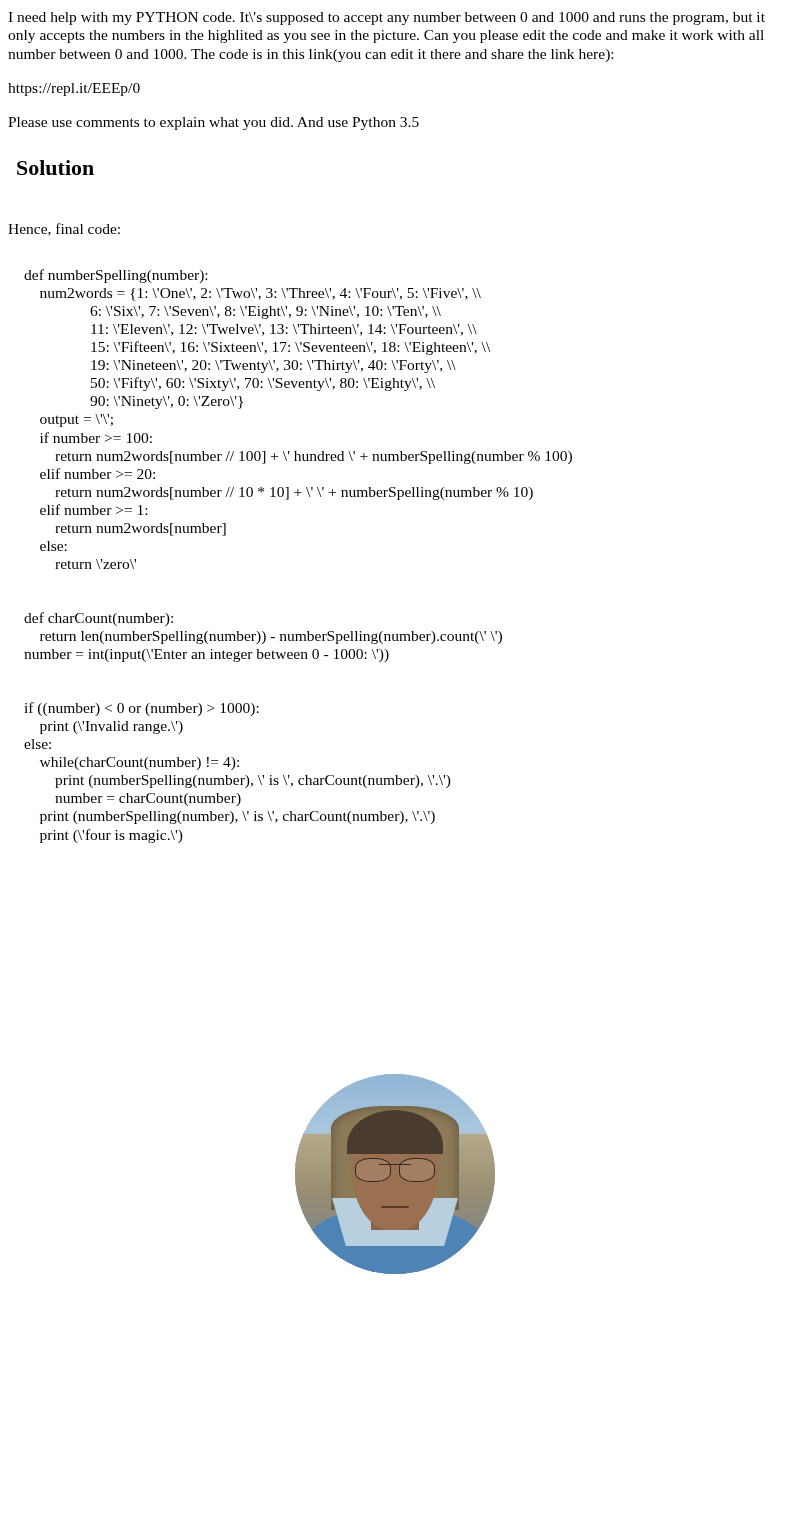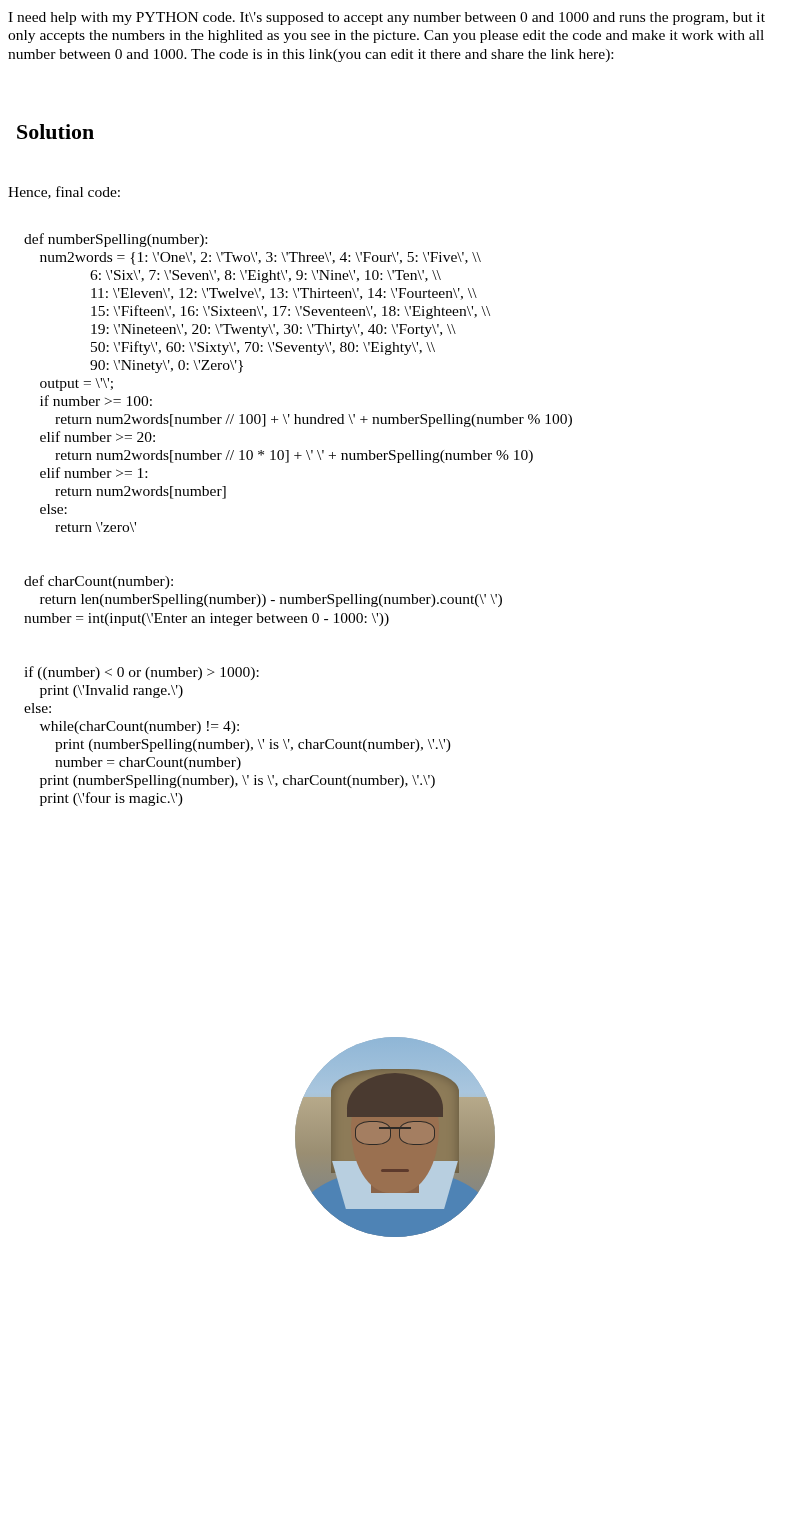--- a/index.html
+++ b/index.html
@@ -176,23 +176,25 @@
 </style>
 </head>
 <body>
 
 <div class="page">
 
   <p class="para q-intro">I need help with my PYTHON code. It\'s supposed to accept any number between 0 and 1000 and runs the program, but it only accepts the numbers in the highlited as you see in the picture. Can you please edit the code and make it work with all number between 0 and 1000. The code is in this link(you can edit it there and share the link here):</p>
 
   <div class="spacer-10"></div>
 
-
-  <div class="spacer-10"></div>
-
+  <p class="para link-line">https://repl.it/EEEp/0</p>
+
+  <div class="spacer-10"></div>
+
+  <p class="para">Please use comments to explain what you did. And use Python 3.5</p>
 
   <div class="spacer-10"></div>
 
   <h2 class="solution">Solution</h2>
 
   <div class="spacer-10"></div>
 
 
   <div class="spacer-8"></div>
 

